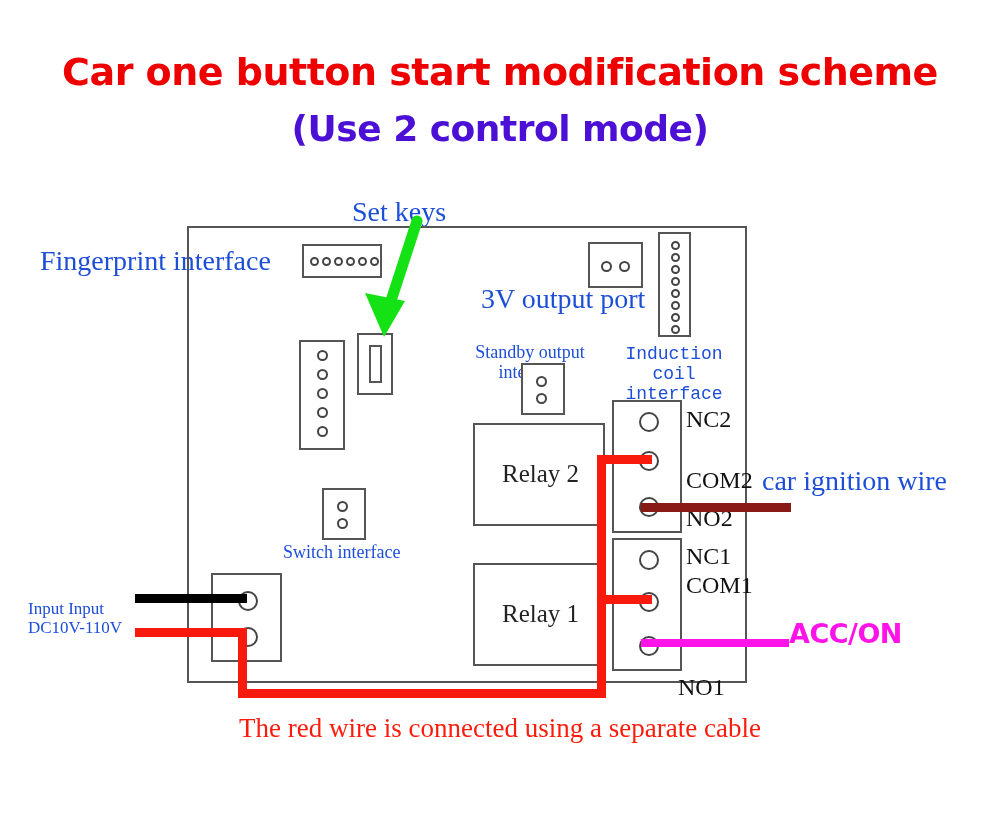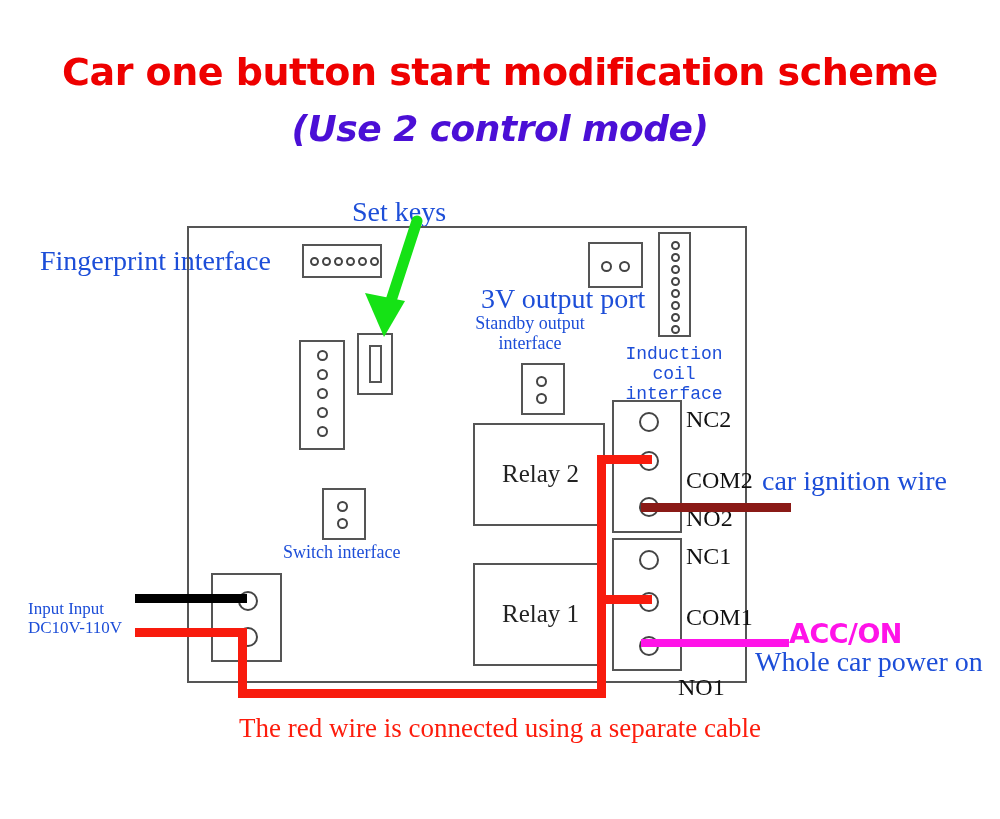--- a/index.html
+++ b/index.html
@@ -35,21 +35,20 @@
     left: 0;
     top: 108px;
     width: 1000px;
     text-align: center;
     font-family: "DejaVu Sans", sans-serif;
     font-weight: bold;
     font-size: 36px;
     letter-spacing: -0.5px;
     color: #4b0fd6;
     white-space: nowrap;
-    font-style: italic;
   }
 
   
   #board {
     position: absolute;
     left: 187px;
     top: 226px;
     width: 560px;
     height: 457px;
     border: 2px solid #555555;
@@ -154,21 +153,21 @@
 
   <div id="title-main">Car one button start modification scheme</div>
   <div id="title-sub">(Use 2 control mode)</div>
 
   <div class="lbl f28" style="left:40px; top:245px;">Fingerprint interface</div>
 
   <div class="lbl f28" style="left:352px; top:196px;">Set keys</div>
 
   <div class="lbl f28" style="left:481px; top:283px;">3V output port</div>
 
-  <div class="lbl c f18" style="left:466px; top:313px; width:128px;">
+  <div class="lbl c f18" style="left:466px; top:342px; width:128px;">
     <span>Standby output</span><br>
     <span>interface</span>
   </div>
 
   <div class="lbl c f18" style="left:610px; top:344px; width:128px;font-family:Liberation Mono, monospace;">
     <span>Induction coil</span><br>
     <span>interface</span>
   </div>
 
   <div class="lbl f18" style="left:283px; top:542px;">Switch interface</div>
@@ -178,21 +177,20 @@
     <span>DC10V-110V</span>
   </div>
 
   <div class="sign" style="left:233px; top:562px;">—</div>
   <div class="sign" style="left:233px; top:637px;">+</div>
 
   <div class="lbl f28" style="left:762px; top:465px;">car ignition wire</div>
 
   <div id="acc-on" style="left:789px; top:618px;">ACC/ON</div>
 
-  <div class="lbl f28" style="left:755px; top:646px;">Whole car power on</div>
 
   <div id="bottom-note">The red wire is connected using a separate cable</div>
 
   <div id="board"></div>
 
   <div class="part" style="left:302px; top:244px; width:80px; height:34px;">
     <div class="hole sm" style="left:6px;  top:11px;"></div>
     <div class="hole sm" style="left:18px; top:11px;"></div>
     <div class="hole sm" style="left:30px; top:11px;"></div>
     <div class="hole sm" style="left:42px; top:11px;"></div>
@@ -257,21 +255,21 @@
   <div class="term-lbl" style="left:686px; top:406px;">NC2</div>
   <div class="term-lbl" style="left:686px; top:467px;">COM2</div>
   <div class="term-lbl" style="left:686px; top:505px;">NO2</div>
 
   <div class="part" style="left:612px; top:538px; width:70px; height:133px;">
     <div class="hole lg" style="left:25px; top:10px;"></div>
     <div class="hole lg" style="left:25px; top:52px;"></div>
     <div class="hole lg" style="left:25px; top:96px;"></div>
   </div>
   <div class="term-lbl" style="left:686px; top:543px;">NC1</div>
-  <div class="term-lbl" style="left:686px; top:604px;">COM1</div>
+  <div class="term-lbl" style="left:686px; top:572px;">COM1</div>
   <div class="term-lbl" style="left:678px; top:643px;margin-top:31px;">NO1</div>
 
   <div class="part" style="left:211px; top:573px; width:71px; height:89px;">
     <div class="hole lg" style="left:25px; top:16px;"></div>
     <div class="hole lg" style="left:25px; top:52px;"></div>
   </div>
 
   <div class="wire wire-black" style="left:135px; top:594px; width:112px; height:9px;"></div>
 
   <div class="wire wire-red" style="left:135px; top:628px; width:112px; height:9px;"></div>

